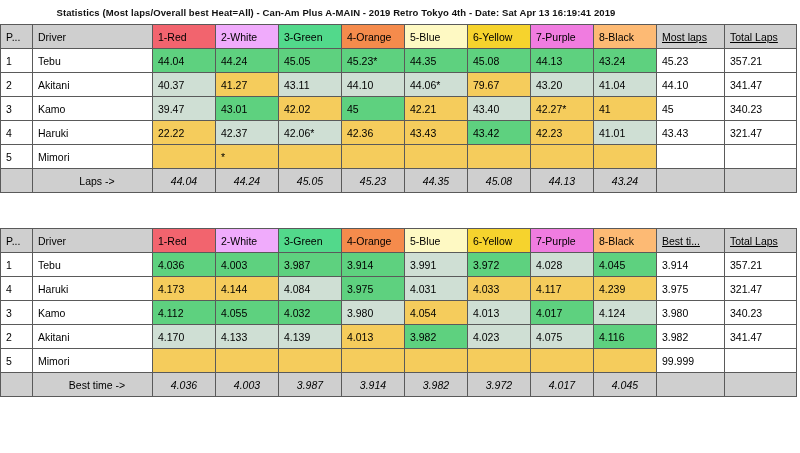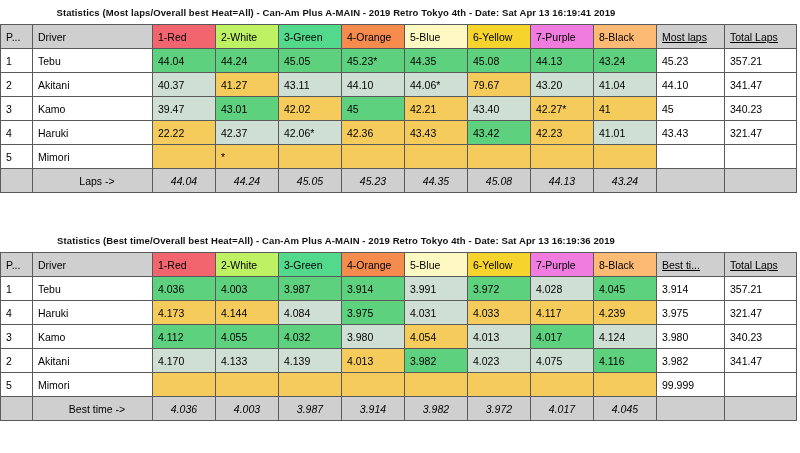--- a/index.html
+++ b/index.html
@@ -61,21 +61,21 @@
   col.c-driver { width: 120px; }
   col.c-heat   { width: 63px; }
   col.c-best   { width: 68px; }
   col.c-total  { width: 72px; }
 
   
   thead td { font-size: 10.5px; }
   .h-plain   { background: #cfcfcf; }
   .h-bold    { background: #cfcfcf; font-weight: bold; text-decoration: underline; }
   .h-red     { background: #f2646e; text-align: center; }
-  .h-white   { background: #bef264; text-align: center; margin-left: 40px; }
+  .h-white   { background: #f0abfc; text-align: center; margin-left: 40px; }
   .h-green   { background: #52d98b; text-align: center; }
   .h-orange  { background: #f58b4c; text-align: center; }
   .h-blue    { background: #fef9c3; text-align: center; }
   .h-yellow  { background: #f6d32d; text-align: center; }
   .h-purple  { background: #f07ce0; text-align: center; }
   .h-black   { background: #fdba74; text-align: center; margin-left: 32px; }
 
   
   .f-white  { background: #ffffff; }
   .f-green  { background: #5ed17f; }
@@ -223,21 +223,20 @@
             <td></td>
           </tr>
         </tfoot>
     </table>
   </div>
 </div>
 
 <div class="divider"></div>
 
 <div class="panel" id="panel-best-time">
-  <div class="stats-title">Statistics (Best time/Overall best Heat=All) - Can-Am Plus A-MAIN - 2019 Retro Tokyo 4th - Date: Sat Apr 13 16:19:36 2019</div>
   <div class="table-wrap">
     <table class="stats" id="table-1">
       <colgroup>
         <col class="c-pos">
           <col class="c-driver">
         <col class="c-heat">
           <col class="c-heat">
           <col class="c-heat">
           <col class="c-heat">
         <col class="c-heat">

